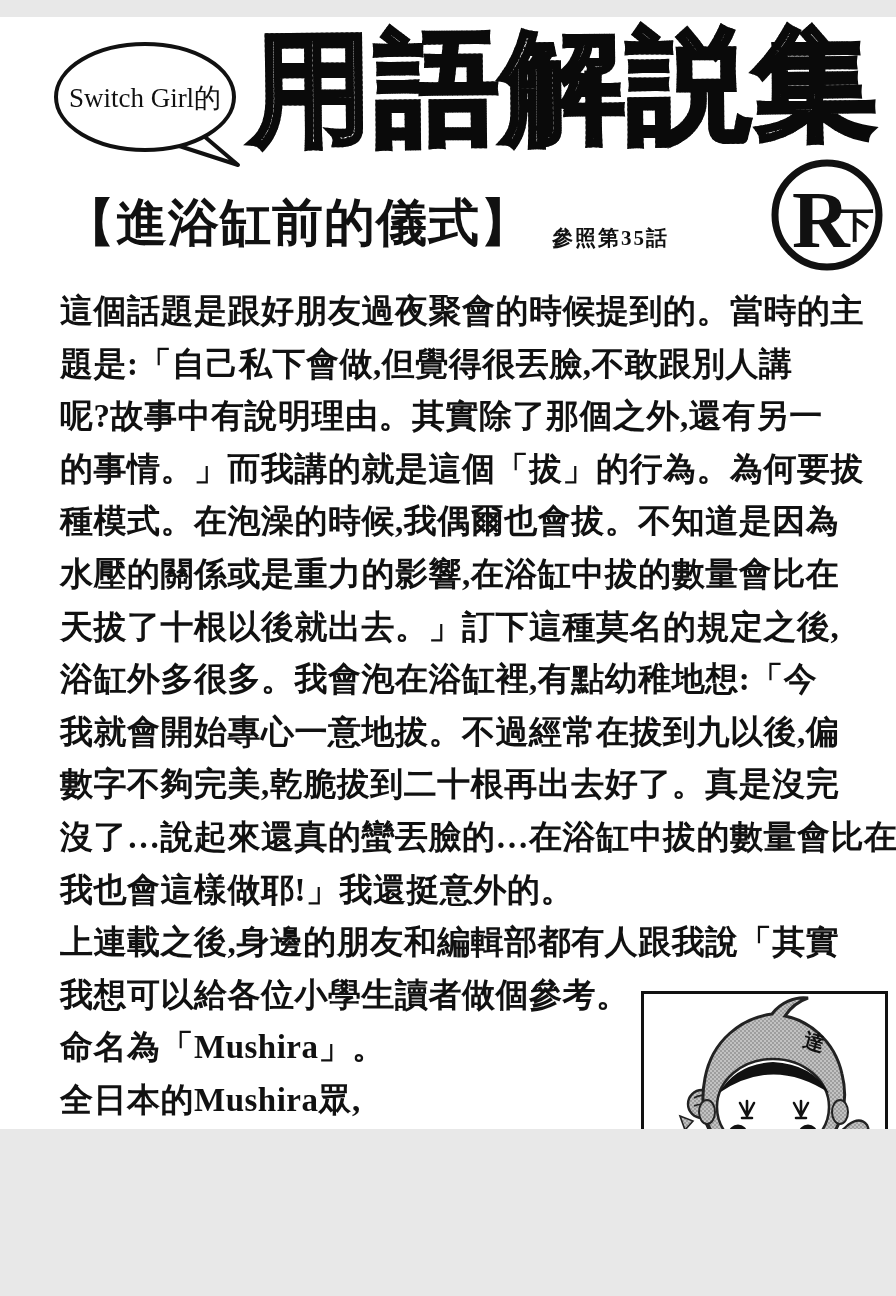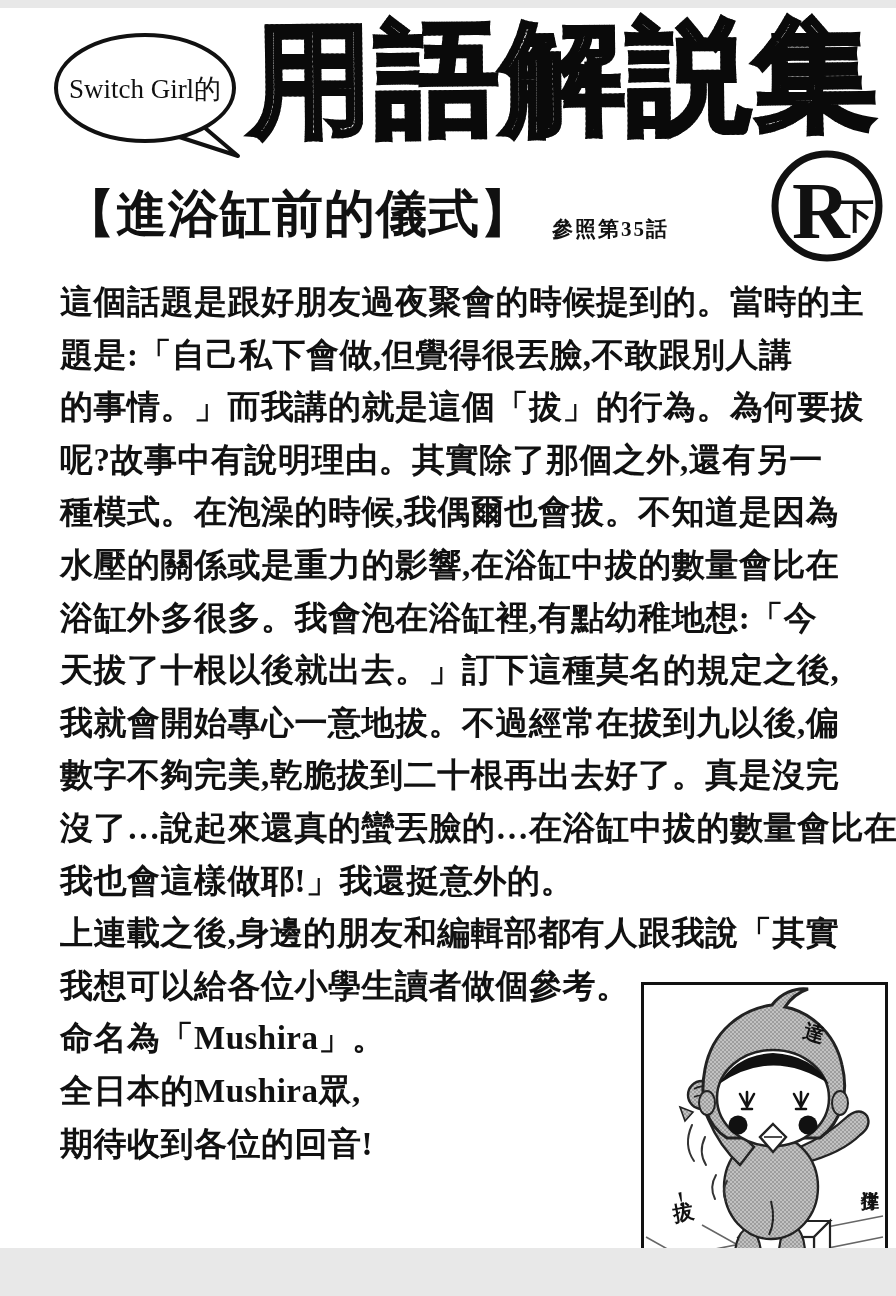--- a/index.html
+++ b/index.html
@@ -1,18 +1,18 @@
 <!DOCTYPE html>
 <html><head>
 <meta charset="utf-8">
 <style>
   html,body{margin:0;padding:0;background:#e8e8e8;}
   .page{
-    position:relative;width:896px;height:1240px;background:#fff;
-    margin:8px auto;overflow:hidden;
+    position:relative;width:896px;height:1112px;background:#fff;
+    margin:17px auto;overflow:hidden;
     font-family:"Liberation Serif","DejaVu Serif",serif;color:#111;
   }
   
   .bubble-wrap{position:absolute;left:48px;top:14px;width:200px;height:148px;}
   .big-title{
     position:absolute;left:250px;top:-14px;width:600px;height:168px;
     font-family:"DejaVu Sans",sans-serif;font-weight:900;
     font-size:122px;line-height:168px;letter-spacing:4px;white-space:nowrap;
     color:#3c3c3c;
     background-image:
@@ -74,26 +74,26 @@
   </div>
 
   <div class="section-row">
     <span class="section-term">【進浴缸前的儀式】</span>
     <span class="section-ref">參照第35話</span>
   </div>
 
   <div class="body-text">
     <div class="body-line">這個話題是跟好朋友過夜聚會的時候提到的。當時的主</div>
     <div class="body-line">題是:「自己私下會做,但覺得很丟臉,不敢跟別人講</div>
+    <div class="body-line">呢?故事中有說明理由。其實除了那個之外,還有另一</div>
     <div class="body-line">的事情。」而我講的就是這個「拔」的行為。為何要拔</div>
-    <div class="body-line">呢?故事中有說明理由。其實除了那個之外,還有另一</div>
     <div class="body-line">種模式。在泡澡的時候,我偶爾也會拔。不知道是因為</div>
     <div class="body-line">水壓的關係或是重力的影響,在浴缸中拔的數量會比在</div>
+    <div class="body-line">天拔了十根以後就出去。」訂下這種莫名的規定之後,</div>
     <div class="body-line">浴缸外多很多。我會泡在浴缸裡,有點幼稚地想:「今</div>
-    <div class="body-line">天拔了十根以後就出去。」訂下這種莫名的規定之後,</div>
     <div class="body-line">我就會開始專心一意地拔。不過經常在拔到九以後,偏</div>
     <div class="body-line">數字不夠完美,乾脆拔到二十根再出去好了。真是沒完</div>
     <div class="body-line">沒了…說起來還真的蠻丟臉的…在浴缸中拔的數量會比在</div>
     <div class="body-line">我也會這樣做耶!」我還挺意外的。</div>
     <div class="body-line">上連載之後,身邊的朋友和編輯部都有人跟我說「其實</div>
     <div class="body-line">我想可以給各位小學生讀者做個參考。</div>
     <div class="body-line">命名為「Mushira」。</div>
     <div class="body-line">全日本的Mushira眾,</div>
     <div class="body-line">期待收到各位的回音!</div>
   </div>

